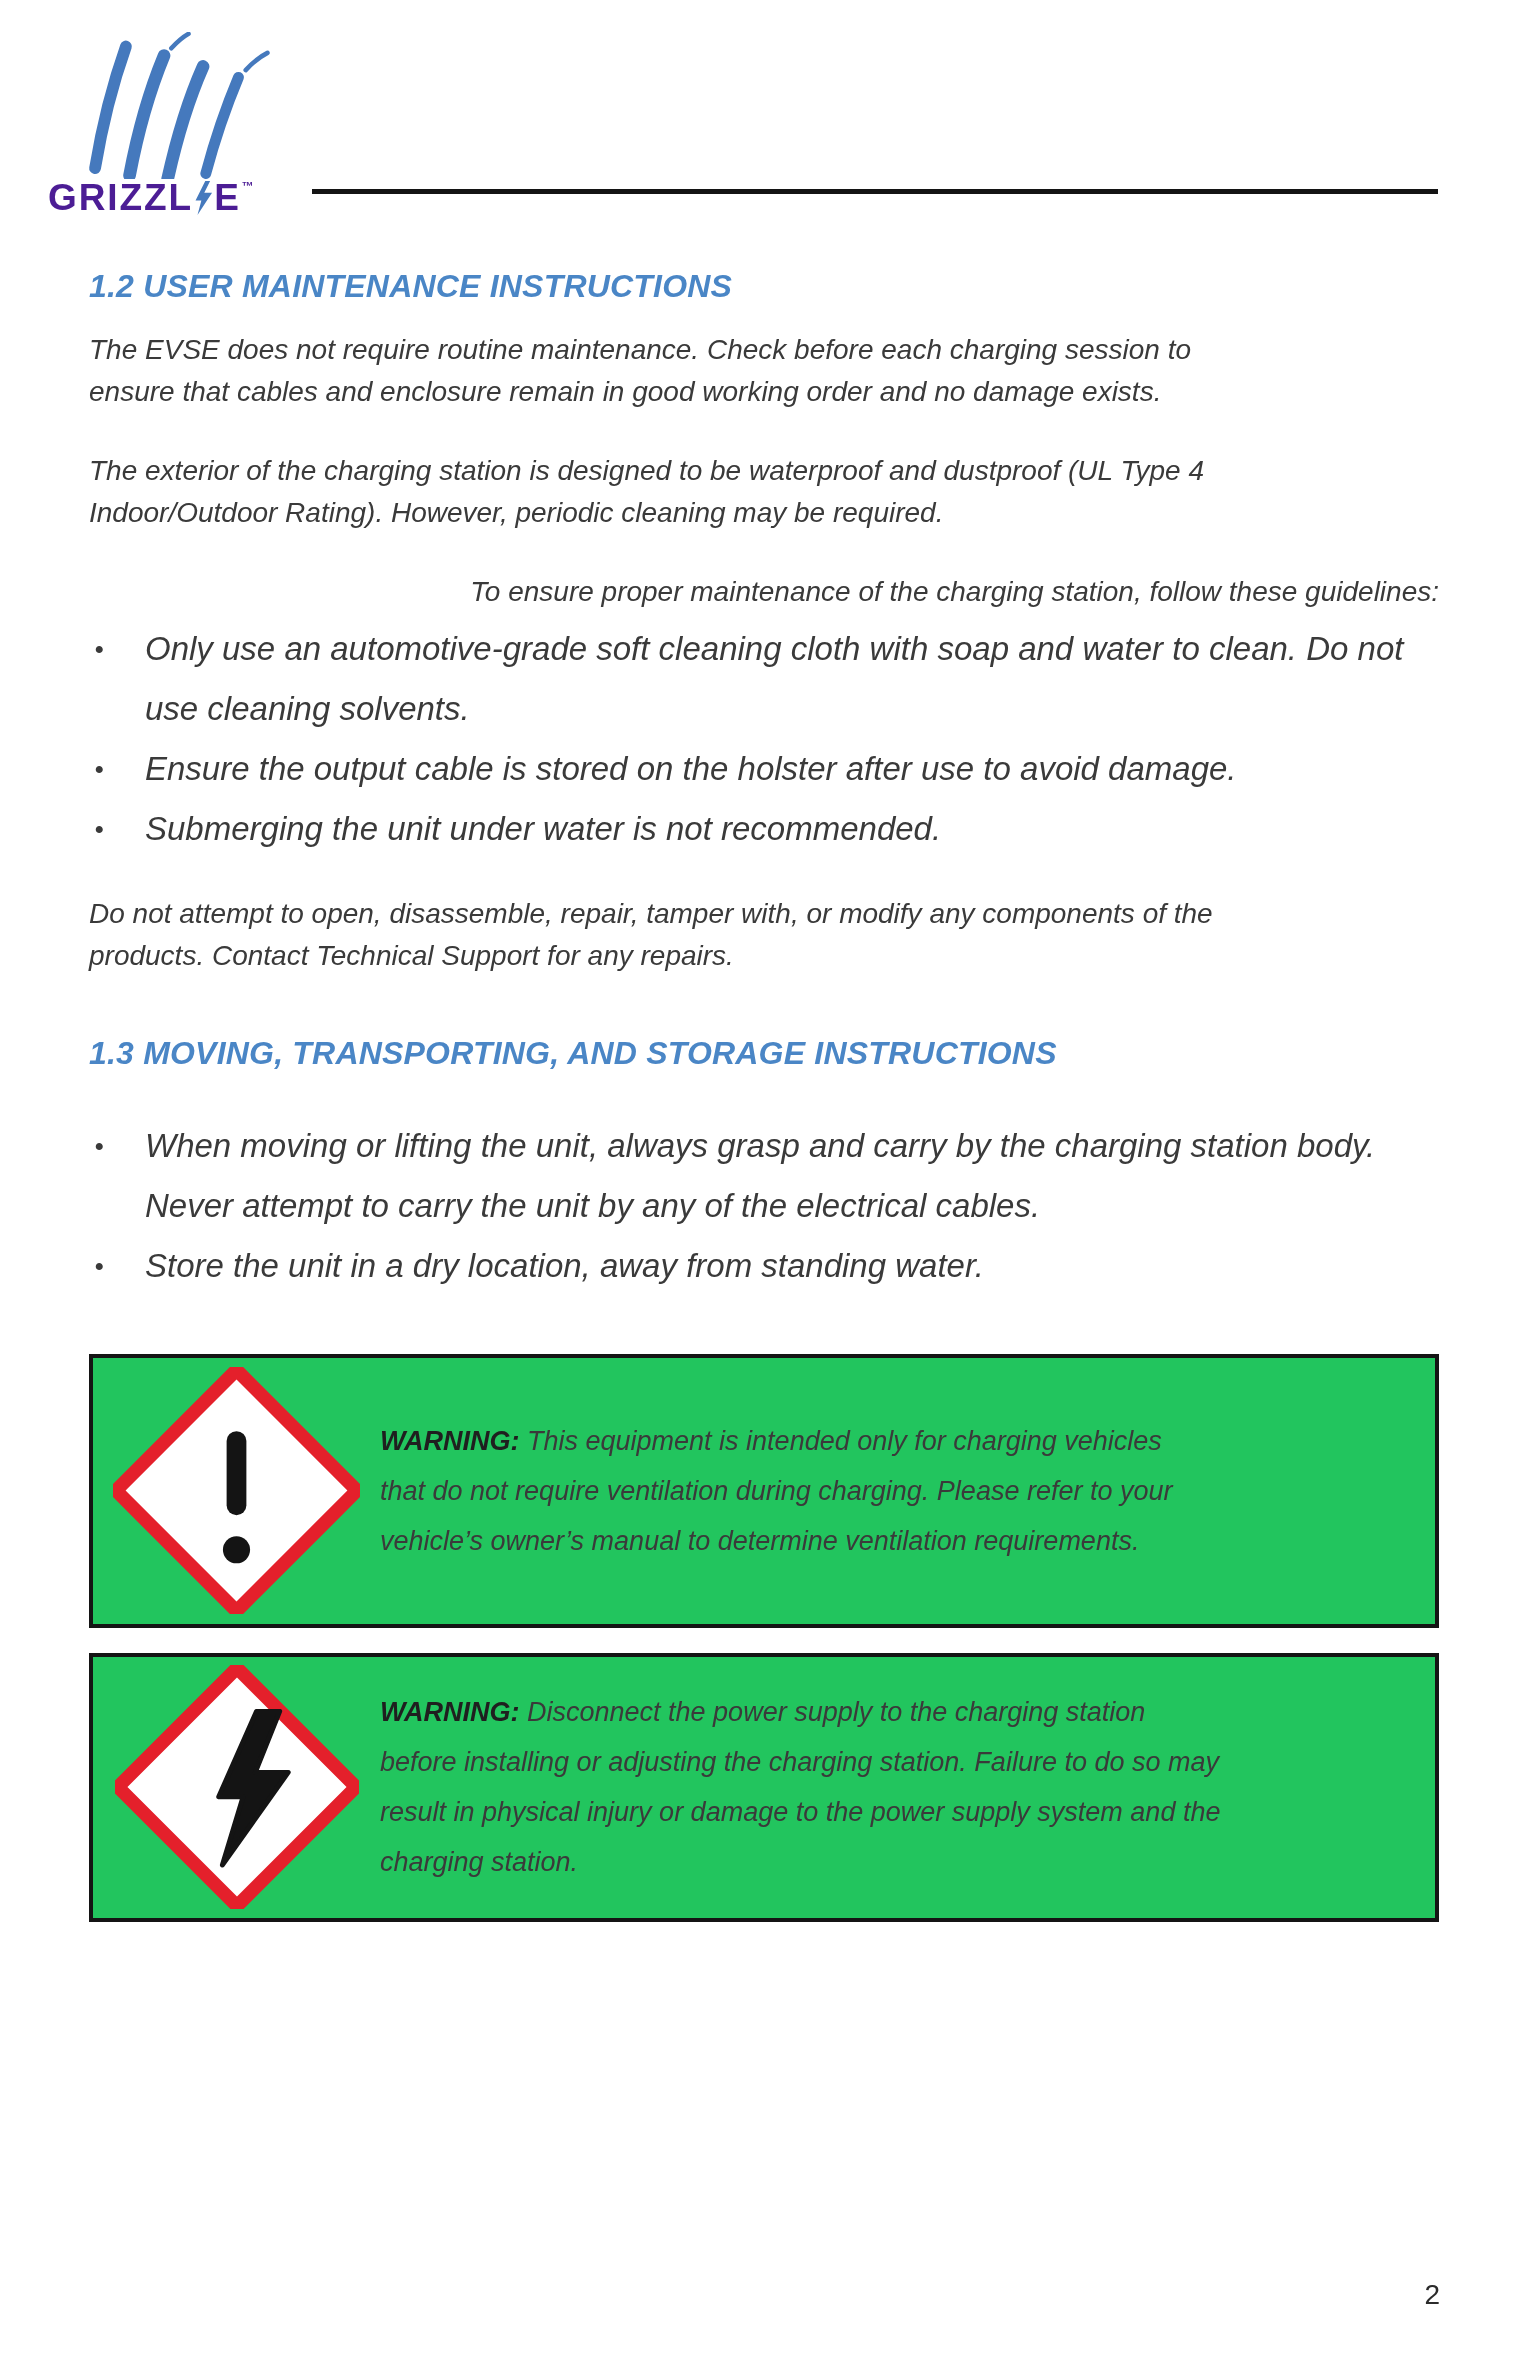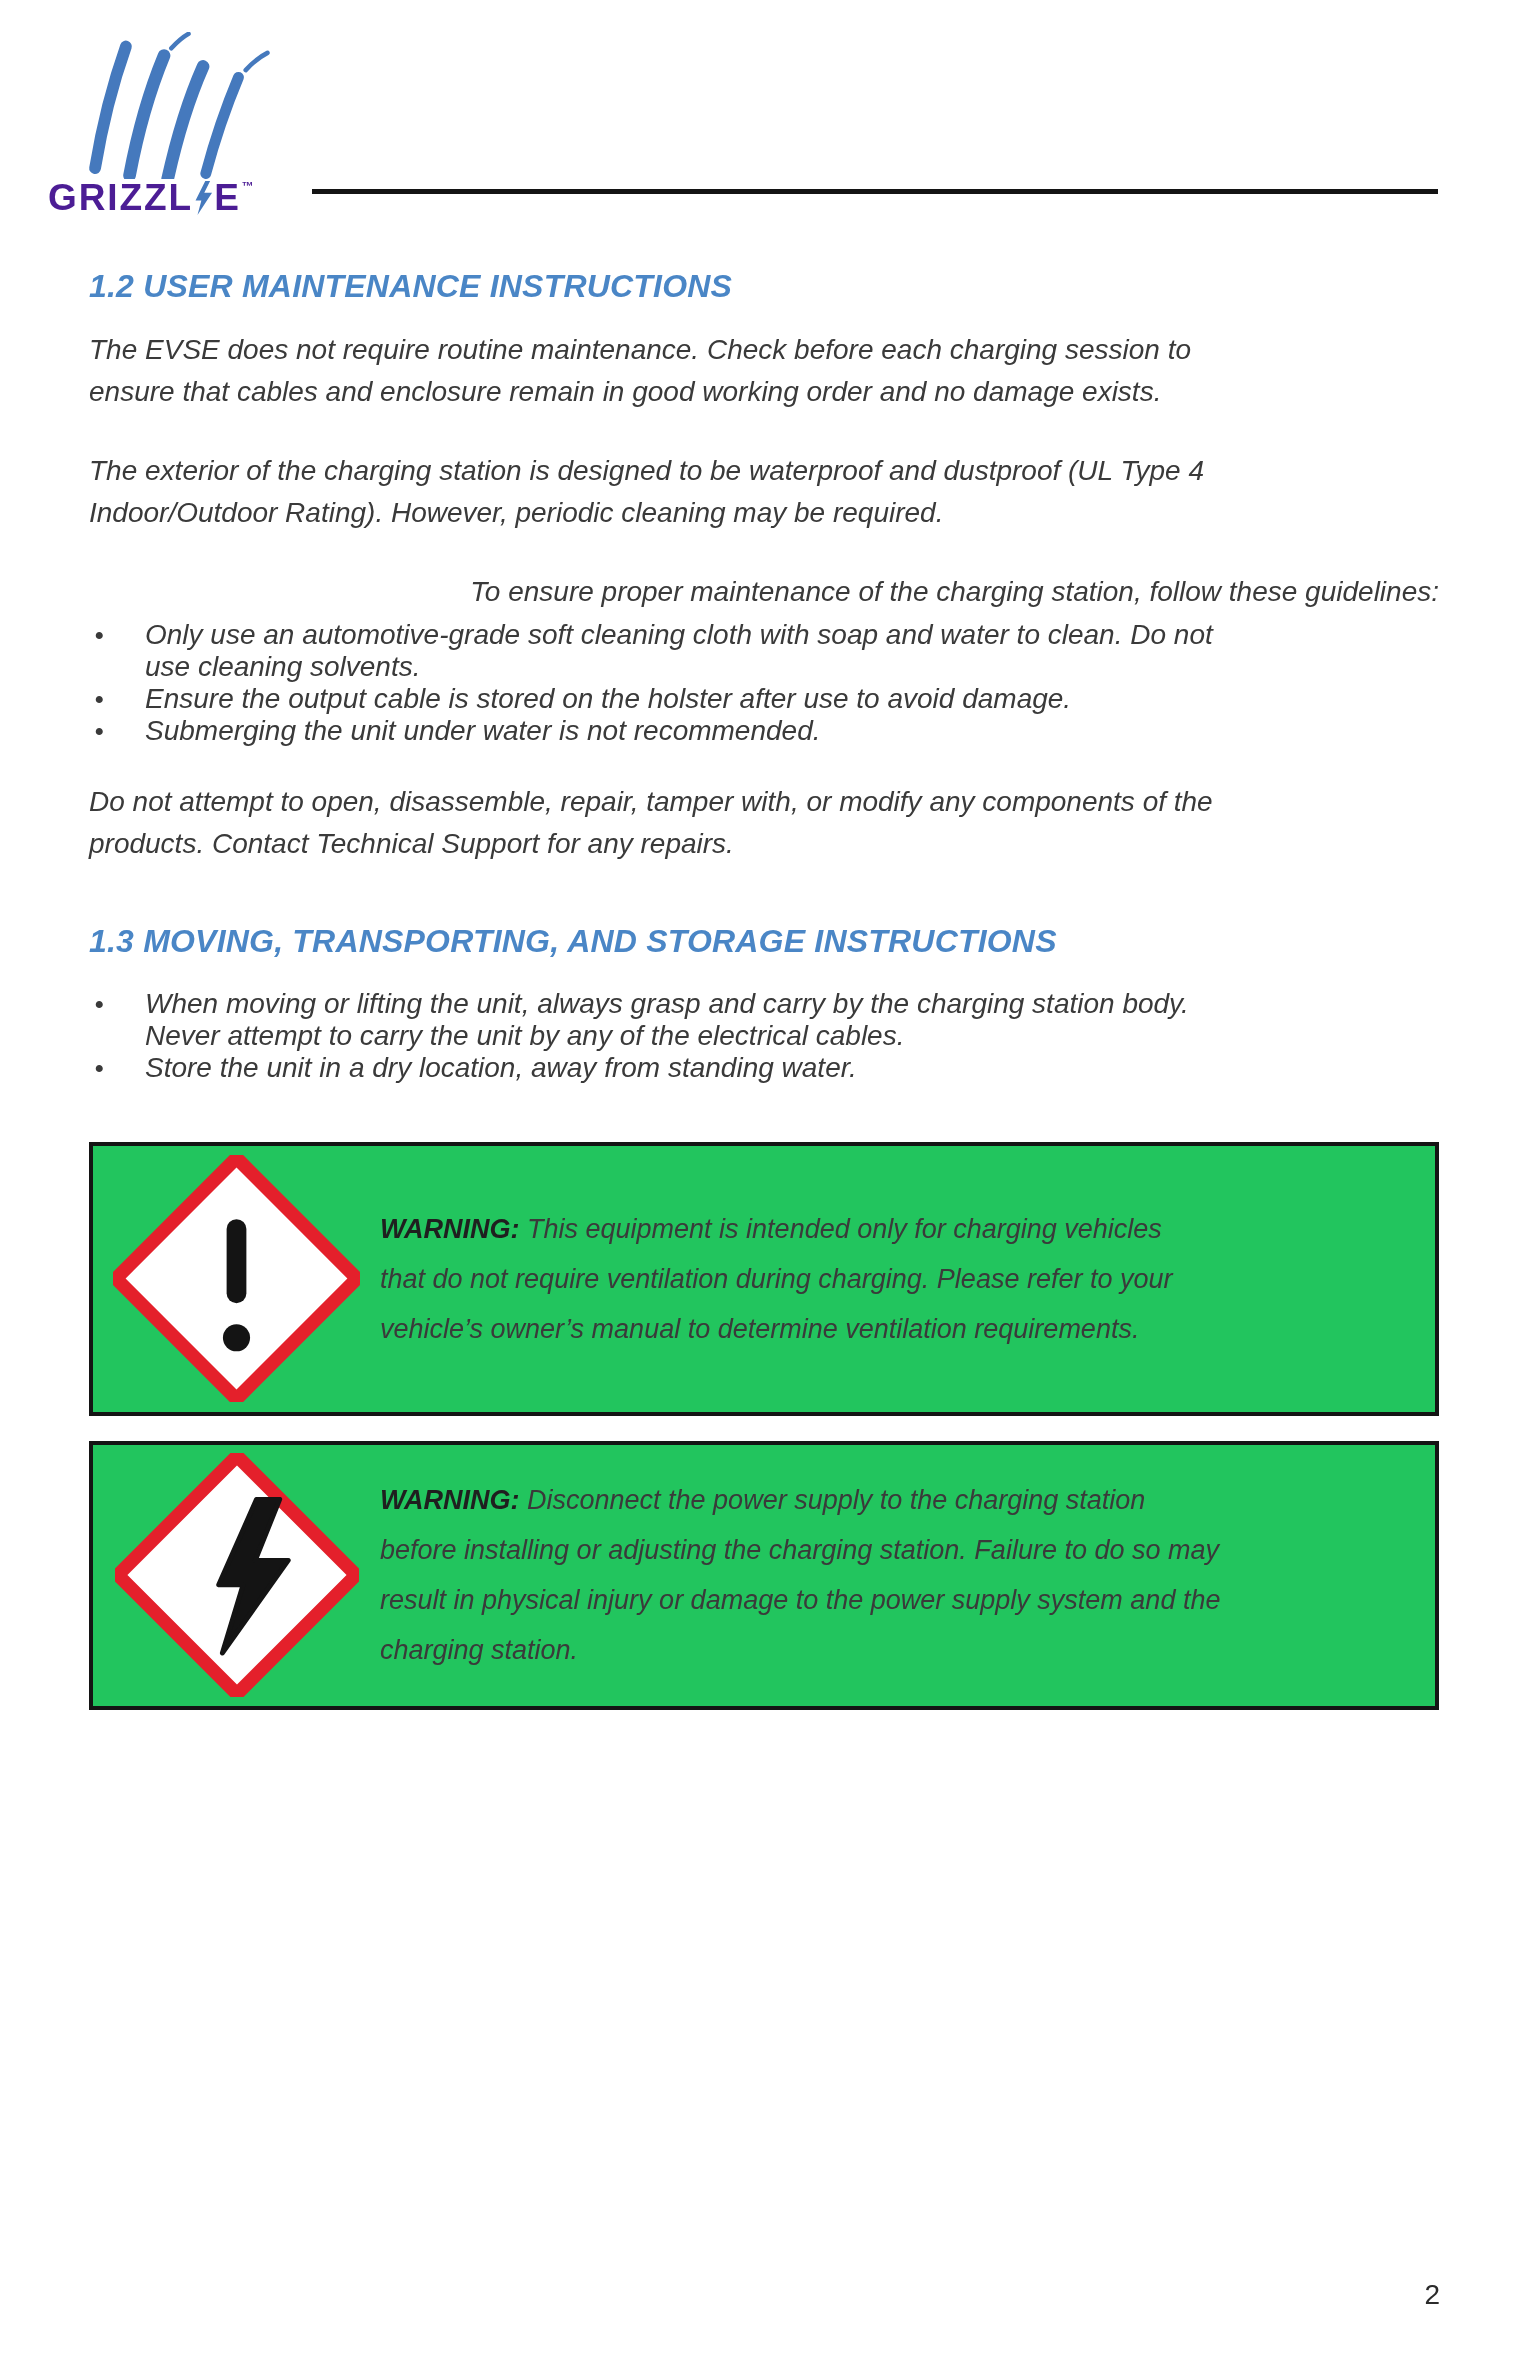--- a/index.html
+++ b/index.html
@@ -27,30 +27,30 @@
     position: absolute; left: 312px; top: 189px;
     width: 1126px; height: 4.7px; background: #141414;
   }
 
   
   .content { position: absolute; top: 268px; left: 89px; width: 1350px; font-style: italic; }
   h1 {
     font-size: 32px; line-height: 37px; font-weight: bold;
     color: #4a86c6; margin: 0 0 24px 0; letter-spacing: 0.2px;
   }
-  h1.h-13 { margin-top: 58px; margin-bottom: 28px; }
+  h1.h-13 { margin-top: 58px; margin-bottom: 44px; }
   p.body {
     font-size: 28px; line-height: 42px; margin: 0 0 37px 0;
     white-space: pre-line;
   }
   p.body.intro { margin-bottom: 5.6px; text-align: right; }
   ul.bullets { list-style: none; margin: 0 0 34px 0; padding: 0; }
   ul.bullets li {
     position: relative; padding-left: 56px;
-    font-size: 28px; line-height: 32px; white-space: pre-line;
+    font-size: 33px; line-height: 60px; white-space: pre-line;
   }
   ul.bullets li::before {
     content: "\2022";
     position: absolute; left: 5.6px; top: 0;
     font-size: 26px; color: #3a3a3a;
   }
   ul.bullets.last { margin-bottom: 0; }
 
   
   .warning-box {

